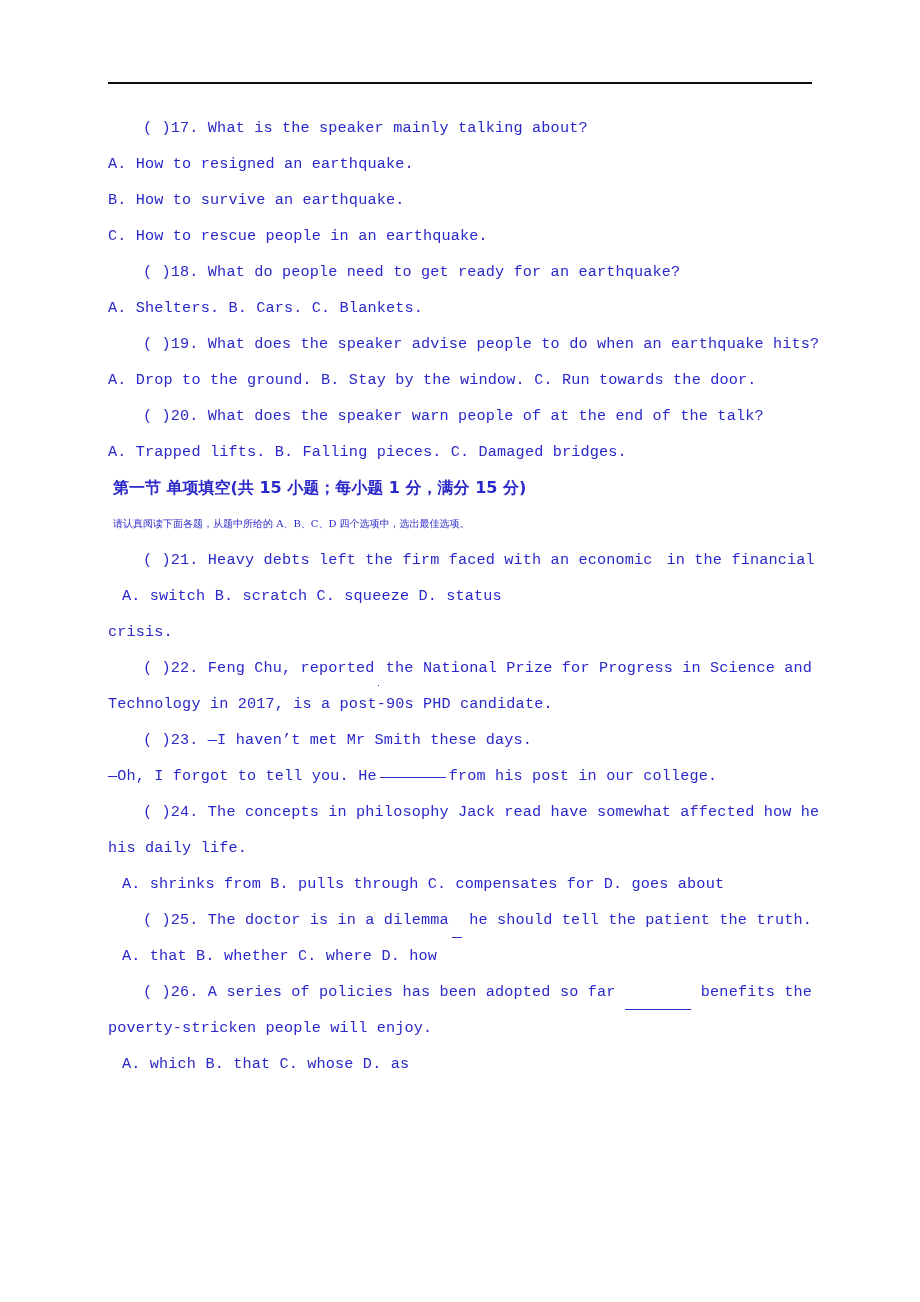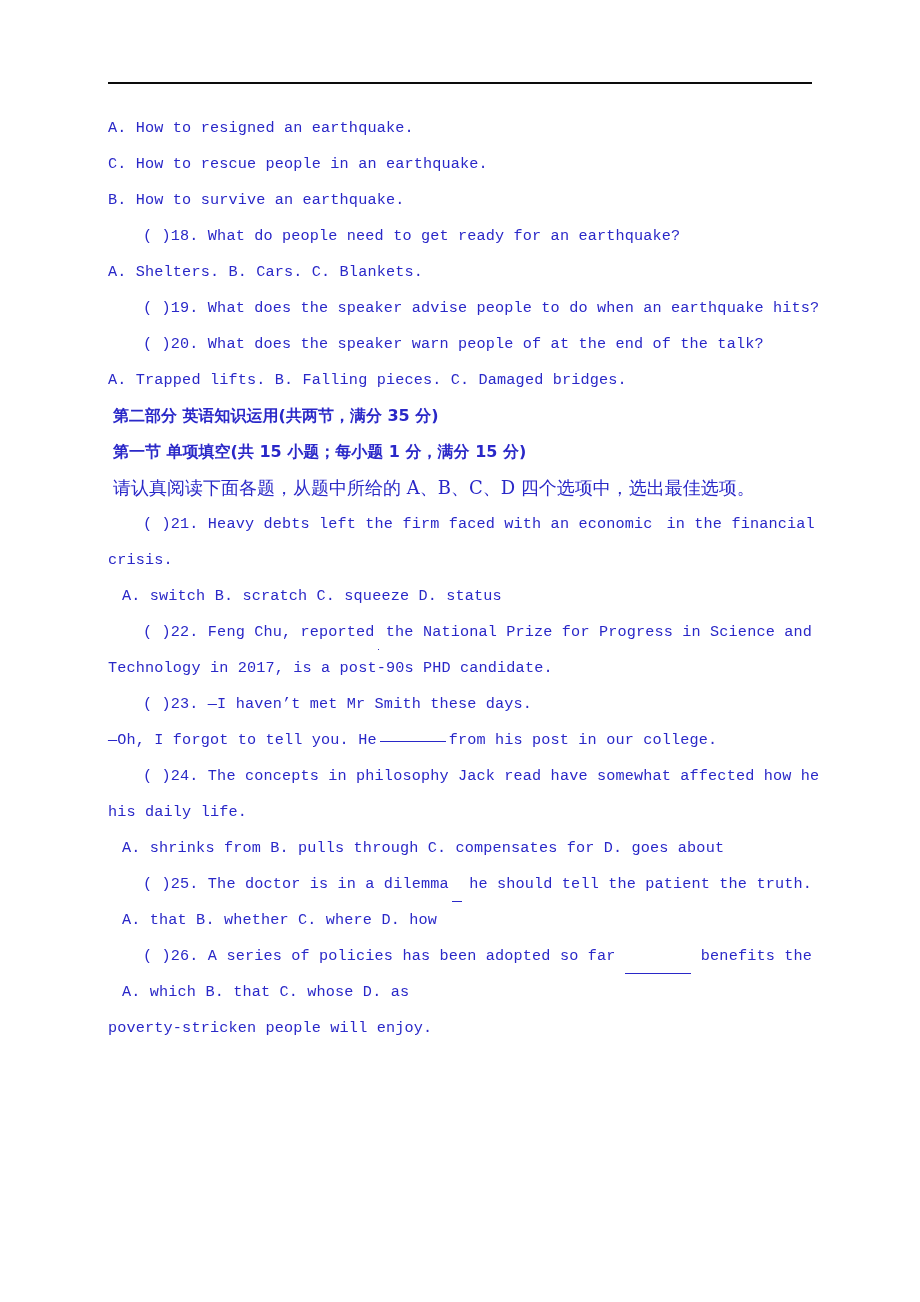--- a/index.html
+++ b/index.html
@@ -89,58 +89,59 @@
     white-space: nowrap;
   }
   .cn-line.bold {
     font-weight: 700;
     font-size: 16px;
     padding-left: 5px;
   }
   .cn-line.normal {
     font-family: "DejaVu Serif", "Liberation Serif", serif;
     font-weight: 400;
-    font-size: 18px;
+    font-size: 10px;
     padding-left: 5px;
   }
 </style>
 </head>
 <body>
 
 <div class="page">
 
   <div class="header-rule"></div>
 
   <div class="body-block">
 
+    <div class="line indent">(   )17. What is the speaker mainly talking about?</div>
     <div class="line">A. How to resigned an earthquake.</div>
+    <div class="line">B. How to survive an earthquake.</div>
     <div class="line">C. How to rescue people in an earthquake.</div>
-    <div class="line">B. How to survive an earthquake.</div>
 
     <div class="line indent">(   )18. What do people need to get ready for an earthquake?</div>
     <div class="line">A. Shelters.  B. Cars.  C. Blankets.</div>
 
     <div class="line indent">(   )19. What does the speaker advise people to do when an earthquake hits?</div>
+    <div class="line">A. Drop to the ground.  B. Stay by the window.  C. Run towards the door.</div>
 
     <div class="line indent">(   )20. What does the speaker warn people of at the end of the talk?</div>
     <div class="line">A. Trapped lifts.  B. Falling pieces.  C. Damaged bridges.</div>
 
-    <div class="cn-line bold">第二部分   英语知识运用(共两节，满分 35 分)</div>
     <div class="cn-line bold">第一节   单项填空(共 15 小题；每小题 1 分，满分 15 分)</div>
     <div class="cn-line normal">请认真阅读下面各题，从题中所给的 A、B、C、D 四个选项中，选出最佳选项。</div>
 
     <div class="line justify indent">
       <span class="seg">(   )21. Heavy debts left the firm faced with an economic</span>
       <span class="spacer"></span>
       <span class="blank"></span>
       <span class="spacer"></span>
       <span class="seg">in the financial</span>
     </div>
+    <div class="line indent-sm">A. switch  B. scratch  C. squeeze  D. status</div>
     <div class="line">crisis.</div>
-    <div class="line indent-sm">A. switch  B. scratch  C. squeeze  D. status</div>
 
     <div class="line justify indent">
       <span class="seg">(   )22. Feng Chu, reported</span>
       <span class="blank"></span>
       <span class="spacer"></span>
       <span class="seg">the National Prize for Progress in Science and</span>
     </div>
     <div class="line">Technology in 2017, is a post-90s PHD candidate.</div>
 
     <div class="line indent">(   )23. —I haven’t met Mr Smith these days.</div>
@@ -164,17 +165,17 @@
     </div>
     <div class="line indent-sm">A. that  B. whether  C. where  D. how</div>
 
     <div class="line justify indent">
       <span class="seg">(   )26. A series of policies has been adopted so far</span>
       <span class="spacer"></span>
       <span class="blank"></span>
       <span class="spacer"></span>
       <span class="seg">benefits the</span>
     </div>
+    <div class="line">poverty-stricken people will enjoy.</div>
     <div class="line indent-sm">A. which  B. that  C. whose  D. as</div>
-    <div class="line">poverty-stricken people will enjoy.</div>
 
   </div>
 </div>
 
 </body></html>

